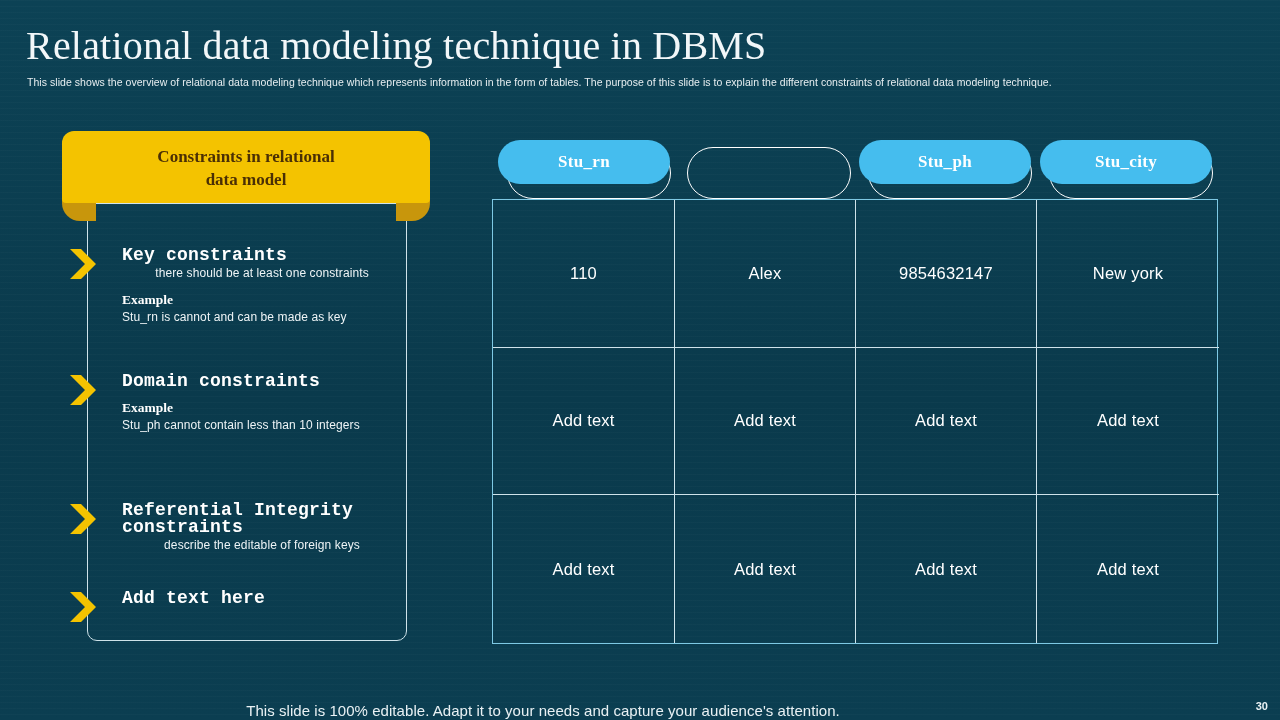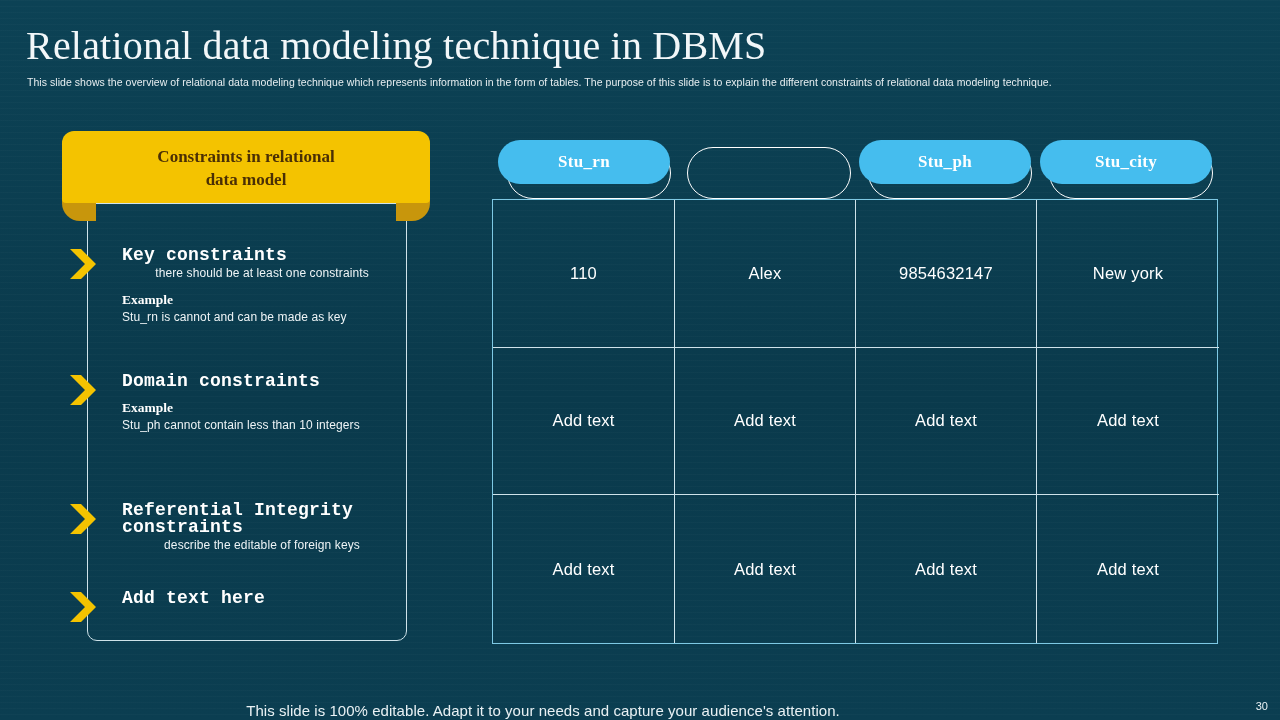--- a/index.html
+++ b/index.html
@@ -229,21 +229,21 @@
     text-align: center;
     font-size: 15px;
     color: #e9f1f4;
     letter-spacing: 0.05px;
   }
   .page-num {
     position: absolute;
     right: 12px;
     top: 700px;
     font-size: 11px;
-    font-weight: normal;
+    font-weight: bold;
     color: #e9f1f4;
   }
 </style>
 </head>
 <body>
 
 <div id="slide">
 
   <div class="page-title">Relational data modeling technique in DBMS</div>
   <div class="page-subtitle">This slide shows the overview of relational data modeling  technique which represents information in the  form of tables.  The purpose of this slide is to explain the different constraints of relational data modeling  technique.</div>

